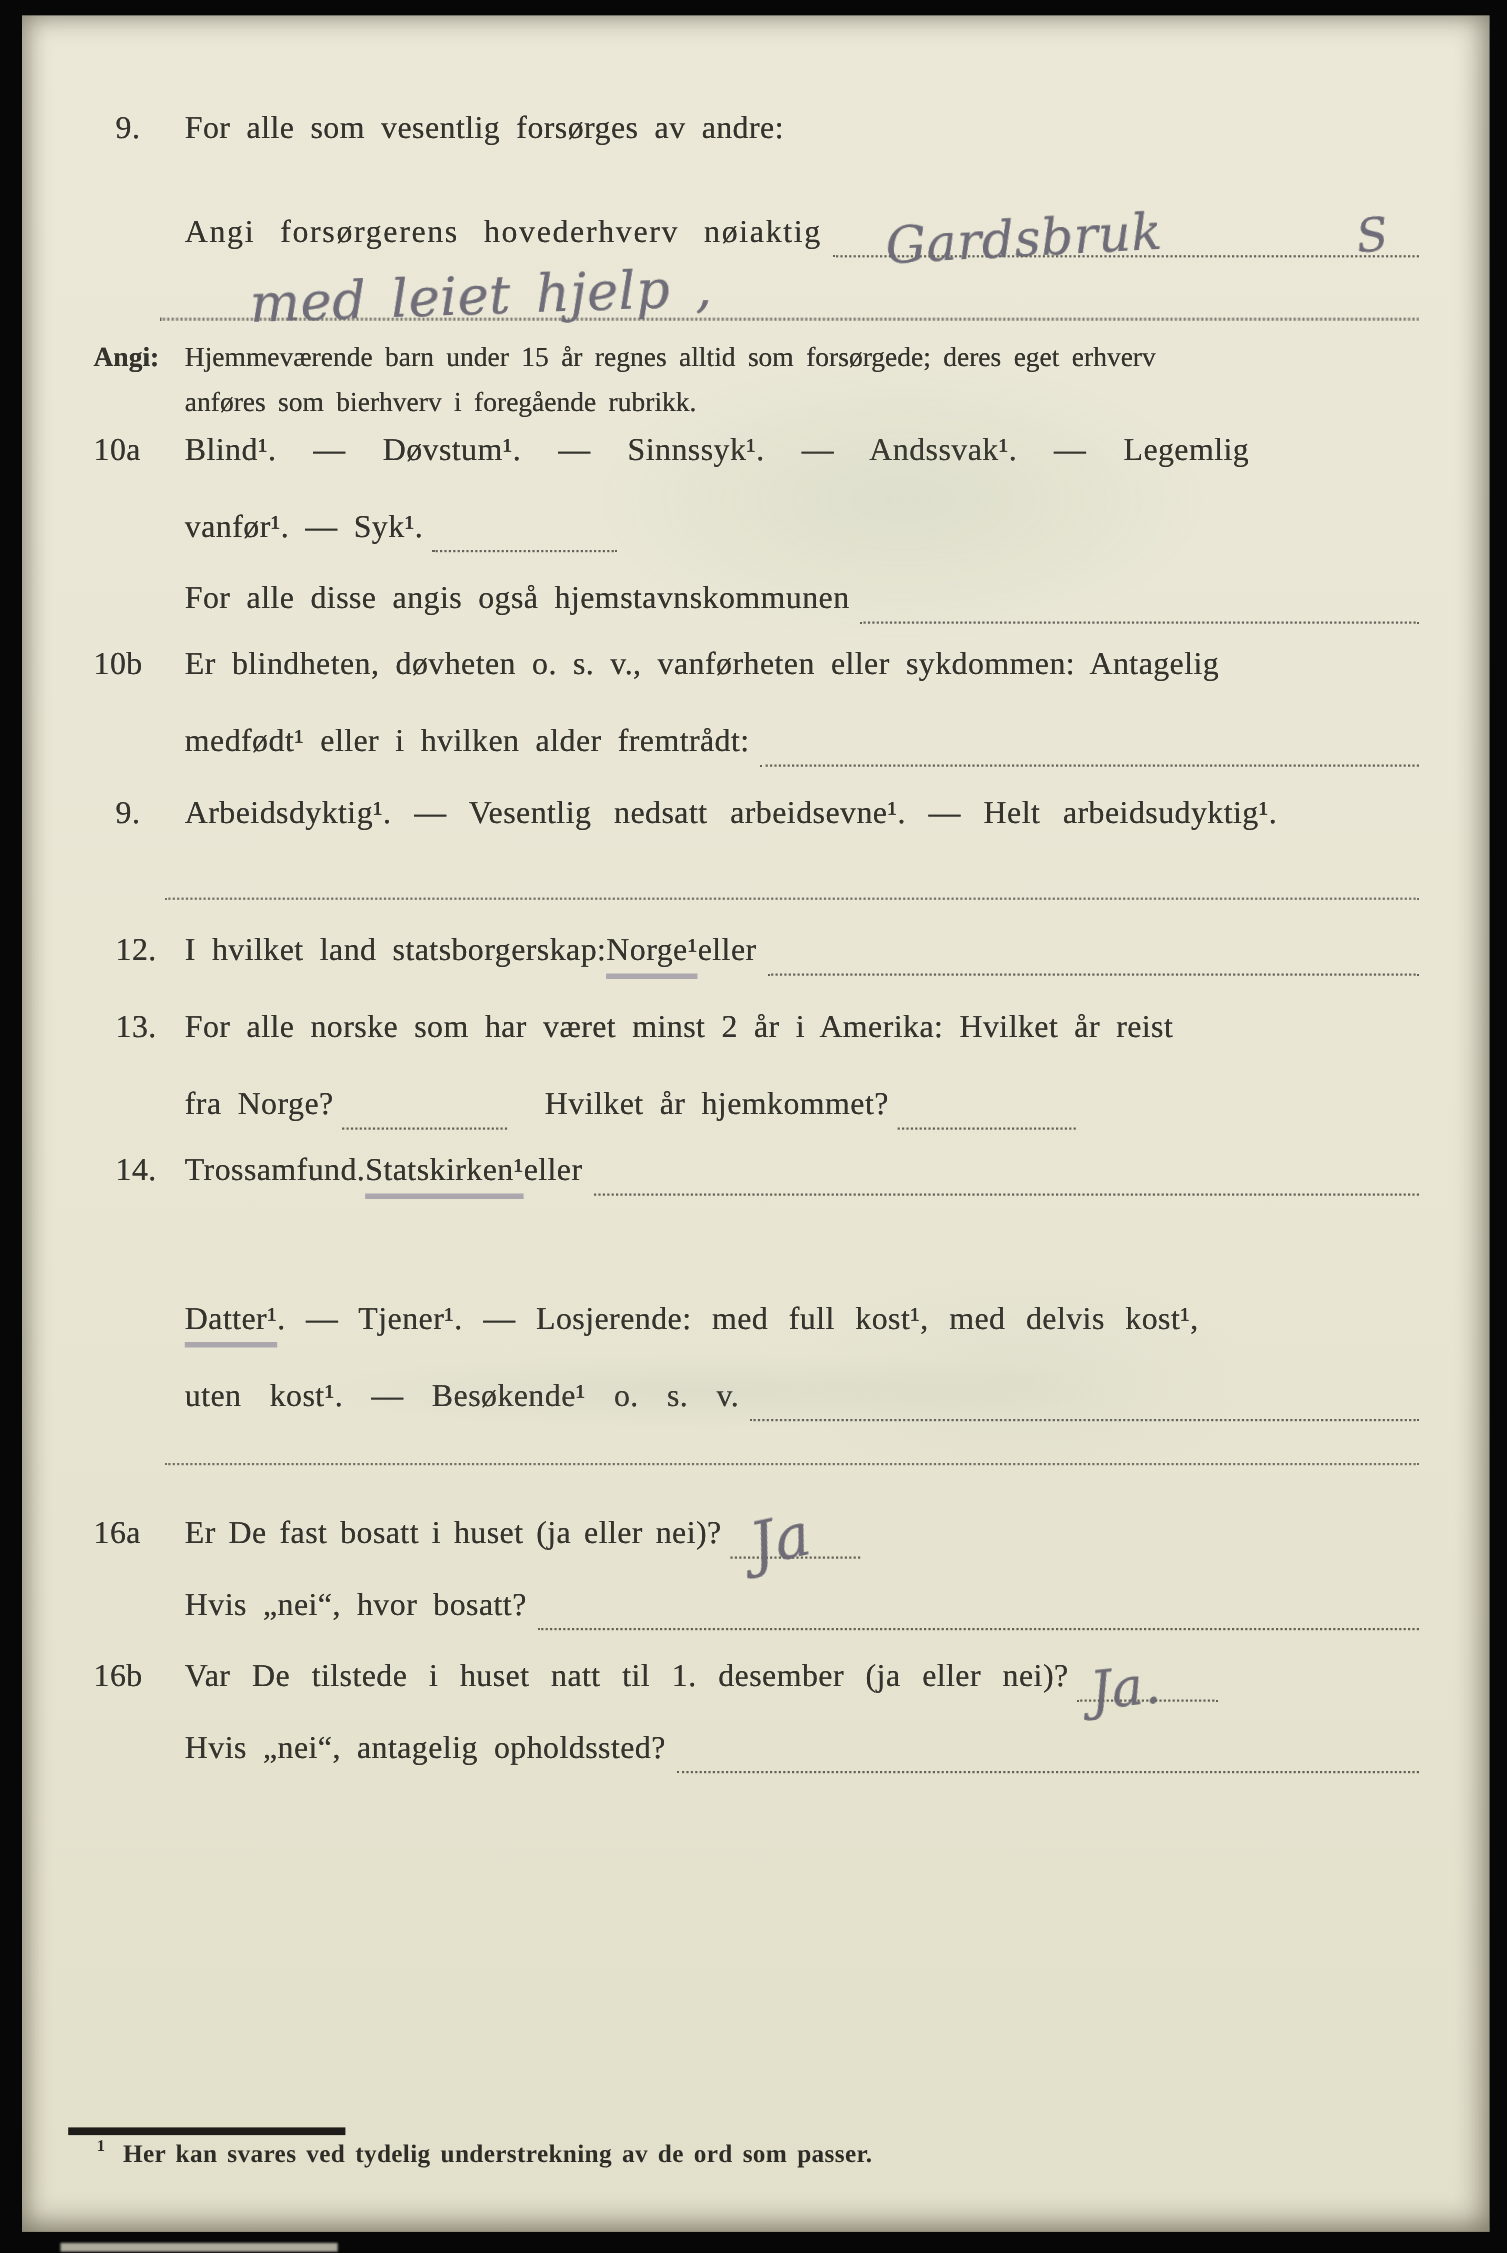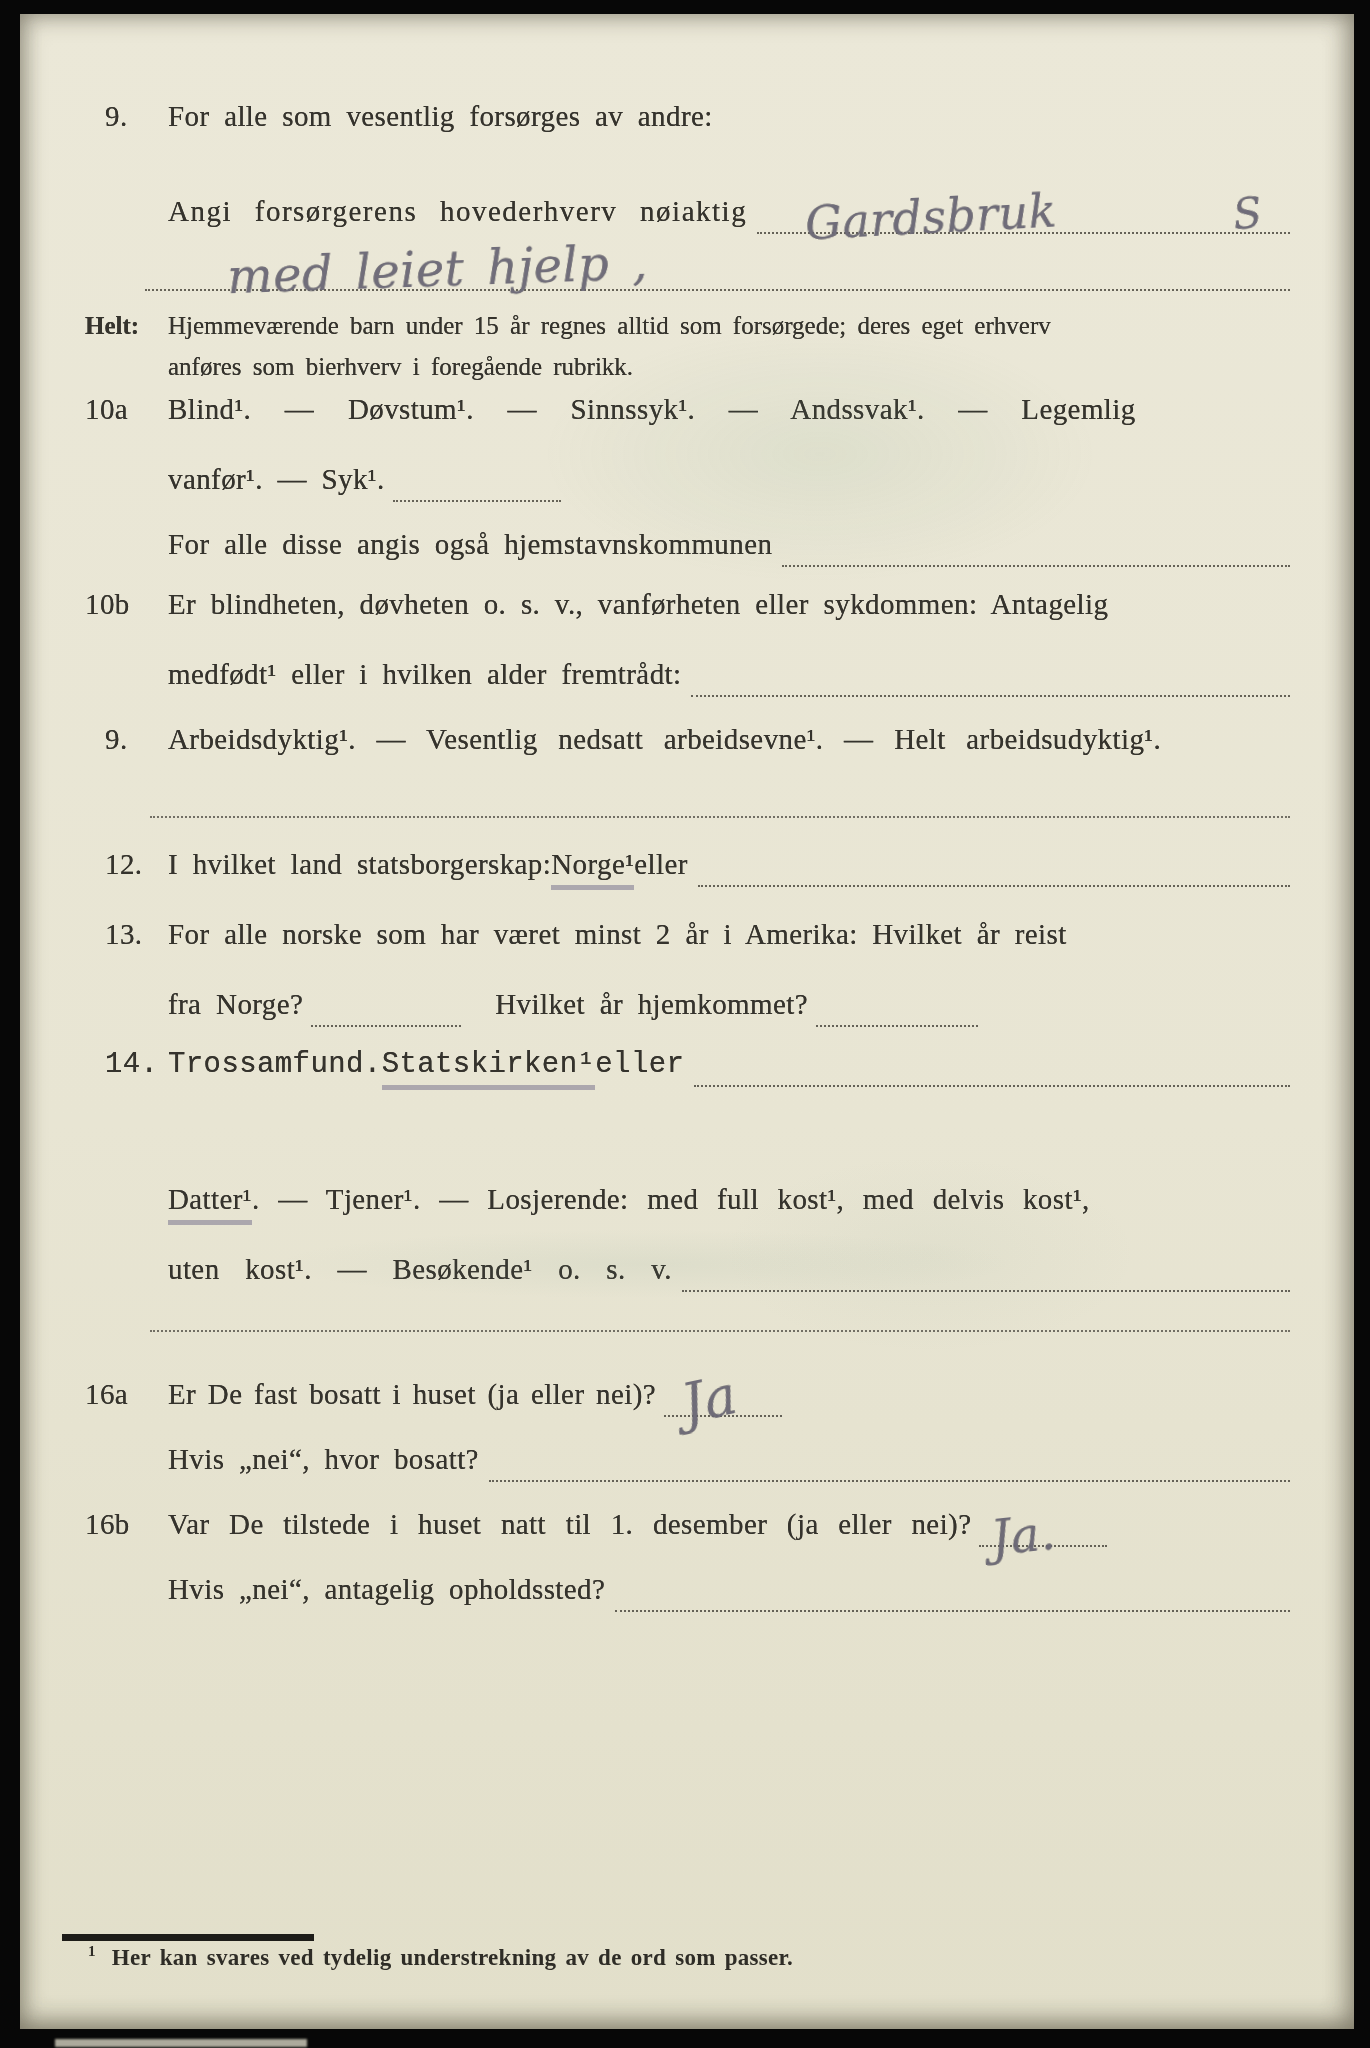--- a/index.html
+++ b/index.html
@@ -52,21 +52,21 @@
         <span class="hw" style="right:28px;bottom:-6px;font-size:42px;transform:rotate(-6deg);">S</span>
       </span>
     </div>
     <div class="row" style="top:238px;left:125px;">
       <span class="leader" style="margin-left:0;">
         <span class="hw" style="left:82px;bottom:-8px;font-size:48px;transform:rotate(-2deg);">med leiet hjelp ,</span>
       </span>
     </div>
 
     <div class="merk">
-      <span class="merk-label">Helt:</span>
+      <span class="merk-label">Angi:</span>
       <span class="merk-text">
         <span style="display:block;">Hjemmeværende barn under 15 år regnes alltid som forsørgede; deres eget erhverv</span>
         <span style="display:block;">anføres som bierhverv i foregående rubrikk.</span>
       </span>
     </div>
 
     <div class="row" style="top:379px;left:65px;">
       <span class="qnum num83">10a</span>
       <span class="qtext wide" style="word-spacing:26px;">Blind¹. — Døvstum¹. — Sinnssyk¹. — Andssvak¹. — Legemlig</span>
     </div>
@@ -108,21 +108,21 @@
       <span class="qtext">For alle norske som har været minst 2 år i Amerika: Hvilket år reist</span>
     </div>
     <div class="row" style="top:974px;left:148px;">
       <span class="qtext">fra Norge?</span>
       <span class="leader-w" style="width:150px;"></span>
       <span style="flex:0 0 34px;"></span>
       <span class="qtext">Hvilket år hjemkommet?</span>
       <span class="leader-w" style="width:162px;"></span>
     </div>
 
-    <div class="row" style="top:1034px;left:85px;font-family:Liberation Mono, monospace;">
+    <div class="row" style="top:1034px;left:85px;">
       <span class="qnum num63">14.</span>
       <span class="qtext">Trossamfund. </span>
       <span class="qtext pencil-underline">Statskirken¹</span>
       <span class="qtext"> eller</span>
       <span class="leader"></span>
     </div>
 
     <div class="row" style="top:1169px;left:148px;">
       <span class="qtext pencil-underline">Datter¹</span>
       <span class="qtext" style="word-spacing:11px;">. — Tjener¹. — Losjerende: med full kost¹, med delvis kost¹,</span>

